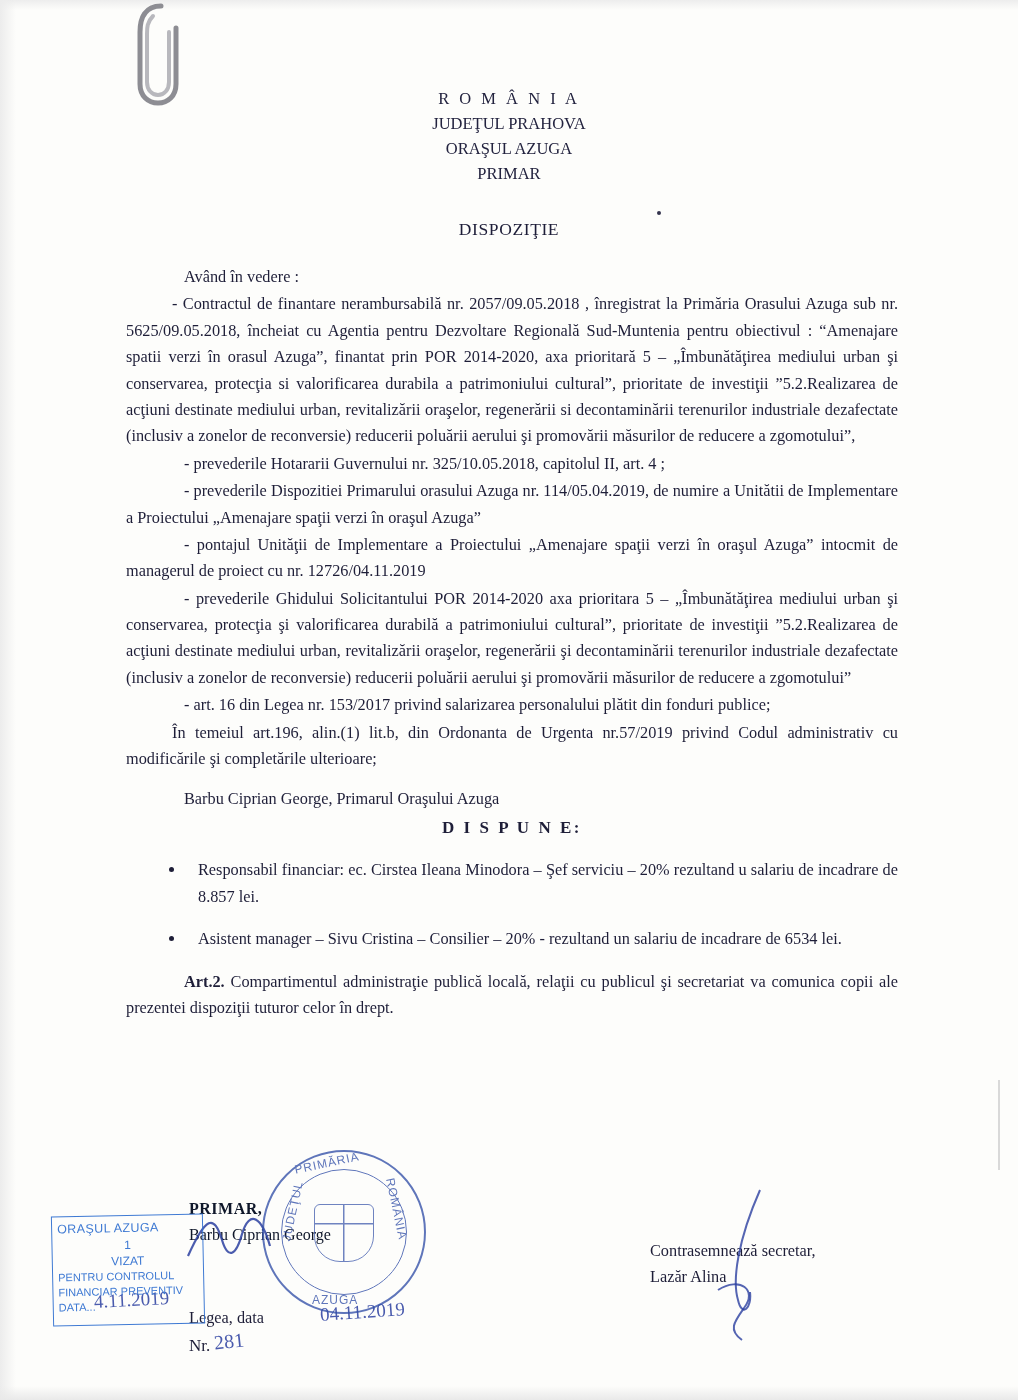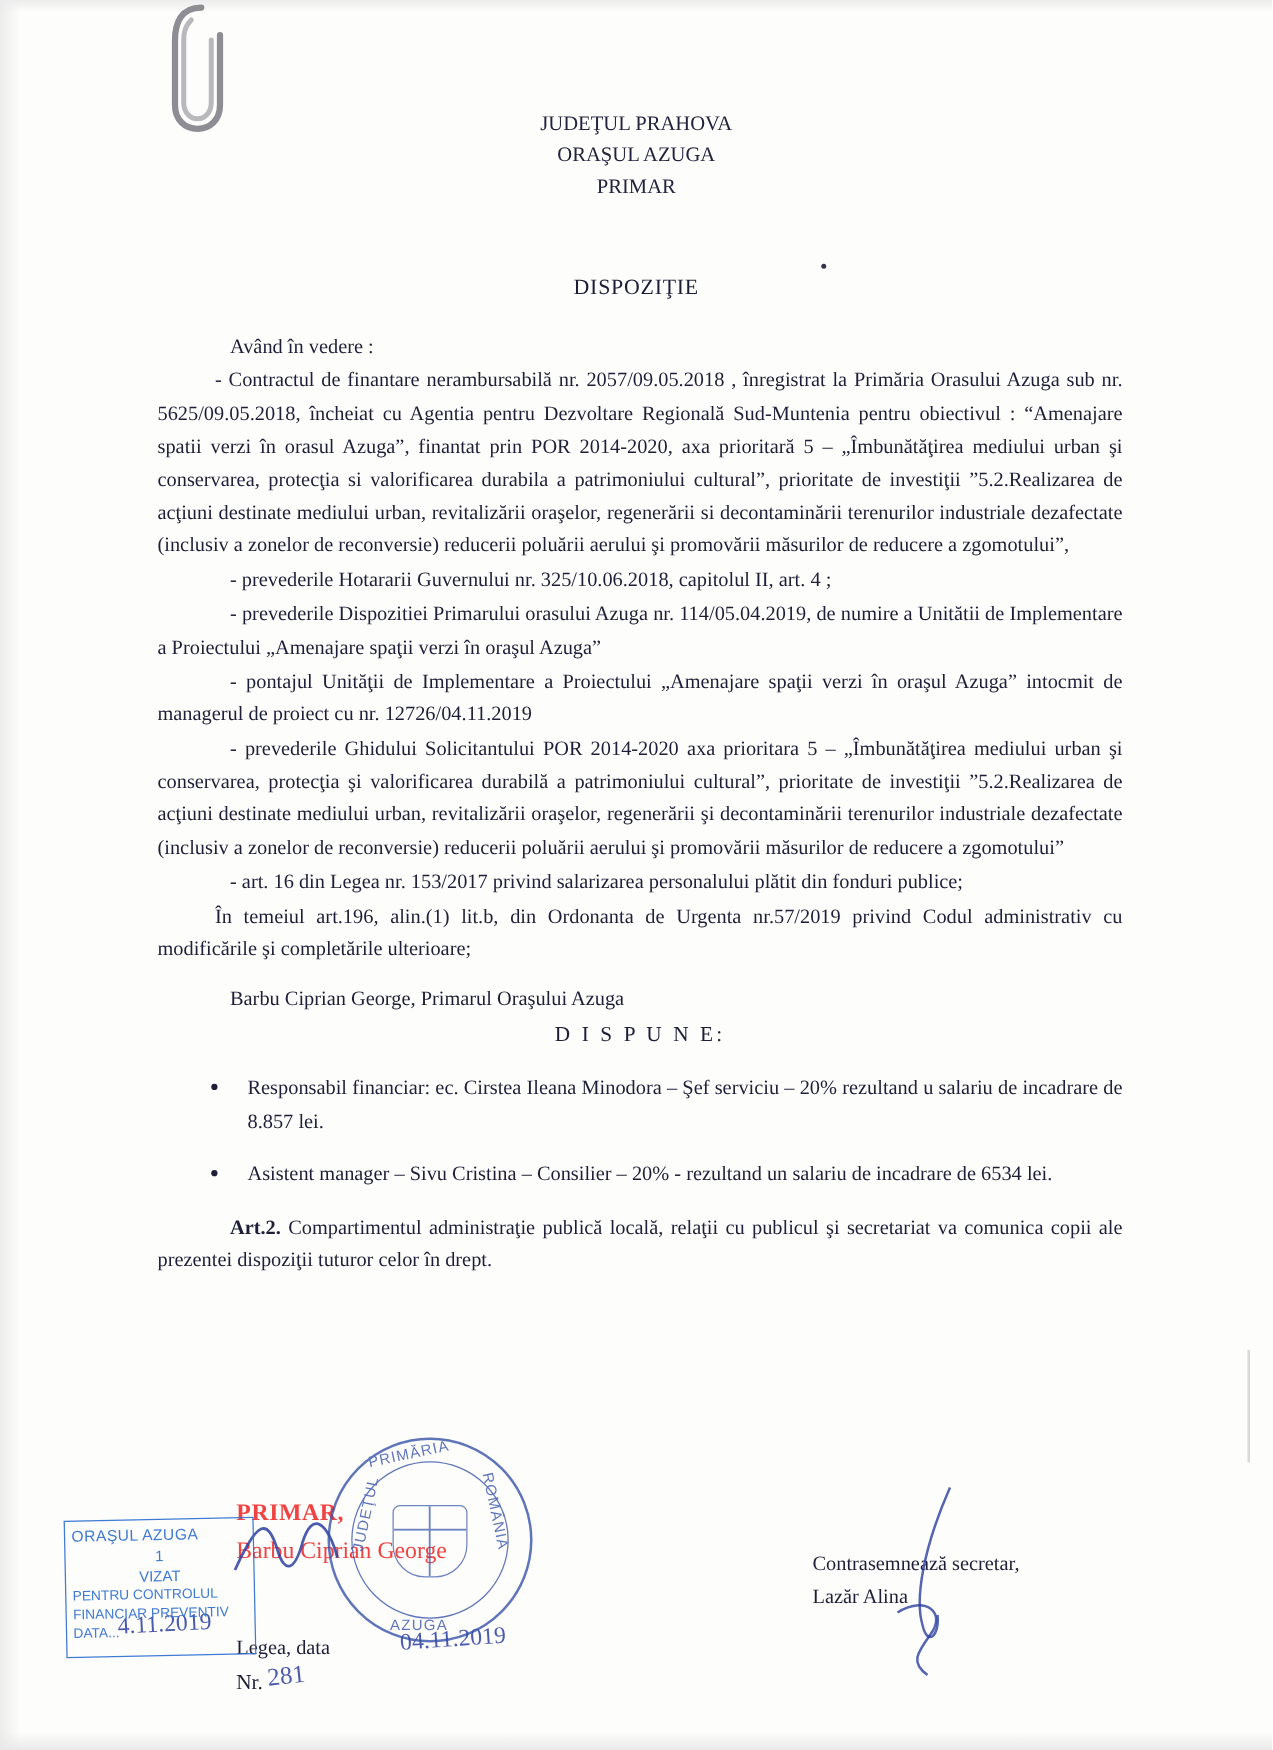--- a/index.html
+++ b/index.html
@@ -82,21 +82,21 @@
   }
   .indent-sm {
     text-indent: 46px;
   }
   .blank {
     height: 13px;
   }
 
   .dispune {
     text-align: center;
-    font-weight: normal;
+    font-weight: bold;
     letter-spacing: 2.5px;
     font-size: 17px;
     margin: 18px 0 16px 0;
   }
 
   .art-head {
     font-weight: bold;
   }
 
   ul.bullets {
@@ -107,23 +107,23 @@
     margin-bottom: 16px;
     padding-left: 12px;
     line-height: 1.62;
   }
 
   
   .sig-left {
     position: absolute;
     left: 189px;
     top: 1196px;
-    font-size: 19px;
+    font-size: 16px;
     line-height: 1.6;
-    color: #ef4444;
+    color: #0f172a;
   }
   .sig-left .lbl {
     font-weight: bold;
     letter-spacing: 0.5px;
   }
   .sig-right {
     position: absolute;
     left: 650px;
     top: 1238px;
     font-size: 16.3px;
@@ -274,32 +274,33 @@
   <div class="edge-left"></div>
   <div class="edge-bottom"></div>
   <div class="smudge"></div>
 
   <svg class="paperclip" viewBox="0 0 60 105">
     <path d="M30 4 C14 4 9 16 9 30 L9 82 C9 94 17 101 27 101 C37 101 45 94 45 82 L45 26" fill="none" stroke="#8d8d93" stroke-width="5" stroke-linecap="round"></path>
     <path d="M22 14 C16 20 16 26 16 32 L16 80 C16 88 21 93 27 93 C33 93 38 88 38 80 L38 30" fill="none" stroke="#b8b8bd" stroke-width="4" stroke-linecap="round"></path>
   </svg>
 
   <div class="doc-header">
+    <div class="country">R O M Â N I A</div>
     <div>JUDEŢUL PRAHOVA</div>
     <div>ORAŞUL AZUGA</div>
     <div>PRIMAR</div>
   </div>
 
   <div class="stray-dot"></div>
   <div class="doc-title">DISPOZIŢIE</div>
 
   <div class="body">
     <p class="indent">Având în vedere :</p>
     <p class="indent-sm">- Contractul de finantare nerambursabilă nr. 2057/09.05.2018 , înregistrat la Primăria Orasului Azuga sub nr. 5625/09.05.2018, încheiat cu Agentia pentru Dezvoltare  Regională Sud-Muntenia pentru obiectivul :  “Amenajare spatii verzi în orasul Azuga”,  finantat prin POR 2014-2020, axa prioritară 5 – „Îmbunătăţirea mediului urban şi conservarea, protecţia si valorificarea durabila a patrimoniului cultural”, prioritate de investiţii ”5.2.Realizarea de acţiuni destinate mediului urban, revitalizării oraşelor, regenerării si decontaminării terenurilor industriale dezafectate (inclusiv a zonelor de reconversie) reducerii poluării aerului şi promovării măsurilor de reducere a zgomotului”,</p>
-    <p class="indent">- prevederile Hotararii Guvernului nr. 325/10.06.2018, capitolul II, art. 4 ;</p>
+    <p class="indent">- prevederile Hotararii Guvernului nr. 325/10.05.2018, capitolul II, art. 4 ;</p>
     <p class="indent">-  prevederile Dispozitiei Primarului orasului Azuga nr. 114/05.04.2019, de numire a Unitătii de Implementare a Proiectului „Amenajare spaţii verzi în oraşul Azuga”</p>
     <p class="indent">- pontajul Unităţii de Implementare a Proiectului „Amenajare spaţii verzi în oraşul Azuga” intocmit de managerul de proiect cu nr. 12726/04.11.2019</p>
     <p class="indent">- prevederile Ghidului Solicitantului POR 2014-2020 axa prioritara 5 – „Îmbunătăţirea mediului urban şi conservarea, protecţia şi valorificarea durabilă a patrimoniului cultural”, prioritate de investiţii ”5.2.Realizarea de acţiuni destinate mediului urban, revitalizării oraşelor, regenerării şi decontaminării terenurilor industriale dezafectate (inclusiv a zonelor de reconversie) reducerii poluării aerului şi promovării măsurilor de reducere a zgomotului”</p>
     <p class="indent">-      art. 16 din Legea nr. 153/2017 privind salarizarea personalului plătit din fonduri publice;</p>
     <p class="indent-sm">În temeiul art.196, alin.(1) lit.b, din Ordonanta de Urgenta nr.57/2019 privind Codul administrativ cu modificările şi completările ulterioare;</p>
     <div class="blank"></div>
     <p class="indent">Barbu Ciprian George, Primarul Oraşului Azuga</p>
 
     <p class="dispune">D I S P U N E:</p>
 

